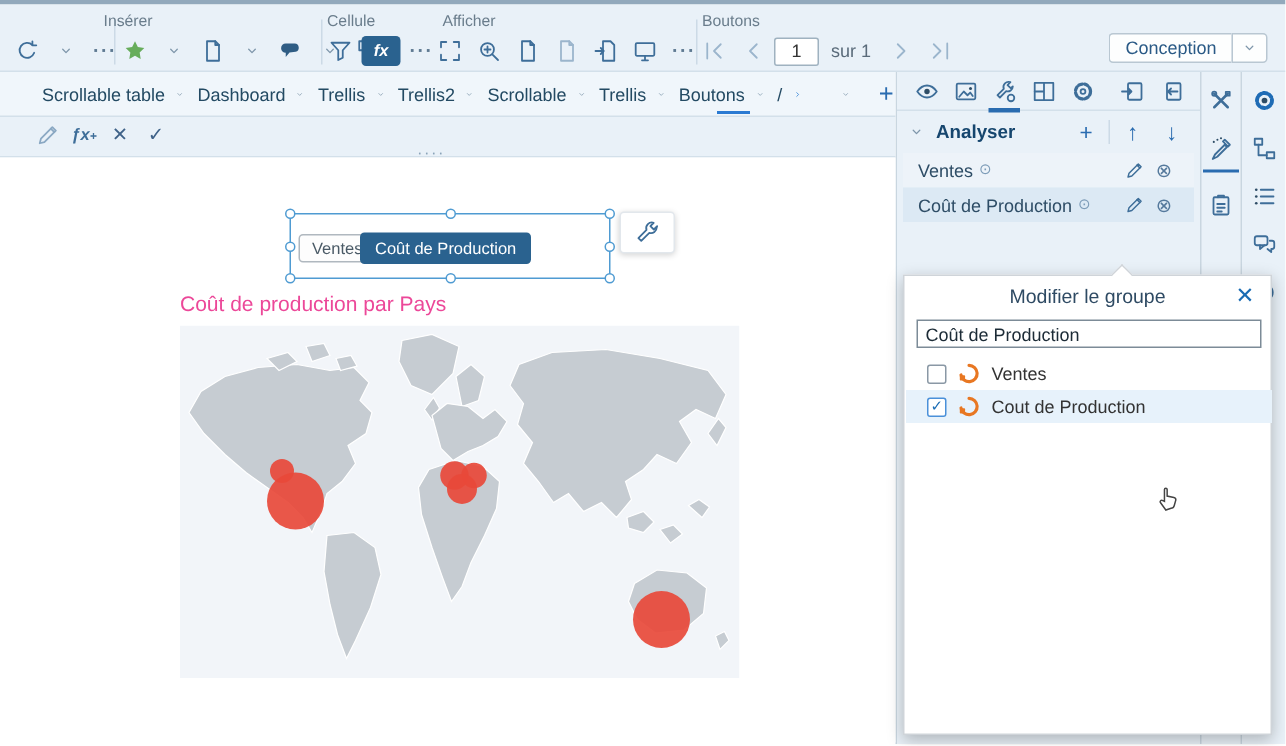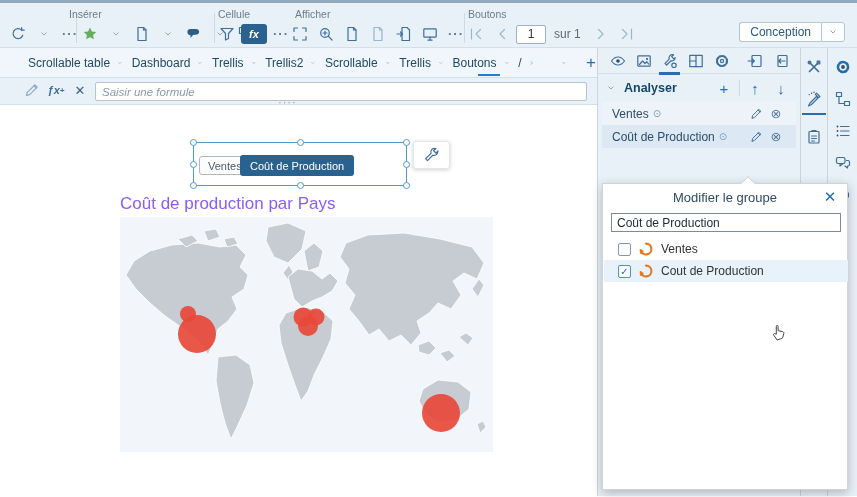--- a/index.html
+++ b/index.html
@@ -62,21 +62,21 @@
   #selframe{position:absolute;left:193px;top:37px;width:214px;height:44px;border:1.4px solid var(--selblue)}
   .handle{position:absolute;width:7px;height:7px;background:#fff;border:1.4px solid var(--selblue);border-radius:50%}
   .cbtn{position:absolute;font-size:11px;border-radius:3px;display:flex;align-items:center;
         justify-content:center;white-space:nowrap}
   #btn-ventes{left:5px;top:13px;height:19px;padding:0 8px;background:#fdfdfd;
       border:1px solid #b0b8bf;color:#4a5a66}
   #btn-cout{left:46px;top:12px;height:21px;padding:0 10px;background:var(--btnblue);color:#fff}
   #floattool{position:absolute;left:413px;top:36px;width:37px;height:28px;background:#fff;
       border:1px solid #e2e7ec;border-radius:3px;box-shadow:0 1px 4px rgba(0,0,0,.18);
       display:flex;align-items:center;justify-content:center}
-  #map-title{position:absolute;left:120px;top:89px;font-size:17px;color:#8b5cf6}
+  #map-title{position:absolute;left:120px;top:89px;font-size:14px;color:#ec4899}
   #mapwrap{position:absolute;left:120px;top:112px;width:373px;height:235px}
   .land{fill:var(--land);stroke:#fff;stroke-width:.8}
   .bubble{fill:var(--red);opacity:.92}
   
   #rightpanel{position:absolute;left:598px;top:0;width:202px;height:448px;background:var(--panel)}
   #rp-head{height:30px;display:flex;align-items:center;padding:0 6px;border-bottom:1px solid var(--bord)}
   #rp-head .title{font-size:13px;color:#3a4b5c;margin-left:8px;flex:1}
   #rp-tabs{height:26px;display:flex;align-items:center;padding:0 10px;gap:7px;border-bottom:1px solid var(--bord)}
   .rp-tab{position:relative;width:24px;height:24px;display:flex;align-items:center;justify-content:center}
   .rp-tab.sel:after{content:"";position:absolute;left:-1px;right:-1px;bottom:-2px;height:2.5px;background:var(--accent)}
@@ -465,21 +465,20 @@
             <svg class="ic" style="opacity:.55">
               <use href="#s-pencil"></use>
             </svg>
           </span>
         <span class="ibtn fxadd">
             <span>ƒx</span>
             <sup>+</sup>
           </span>
         <span class="ibtn" id="fbx">✕</span>
         <span class="ibtn" id="fbcheck">✓</span>
-        <input id="formula-input" placeholder="Saisir une formule" style="">
         <span id="draghandle">····</span>
       </div>
 
       <div id="canvas">
 
         <div id="selframe">
           <span class="handle" style="left:-4px;top:-4px"></span>
           <span class="handle" style="left:103px;top:-4px"></span>
           <span class="handle" style="right:-4px;top:-4px"></span>
           <span class="handle" style="left:-4px;top:18px"></span>

